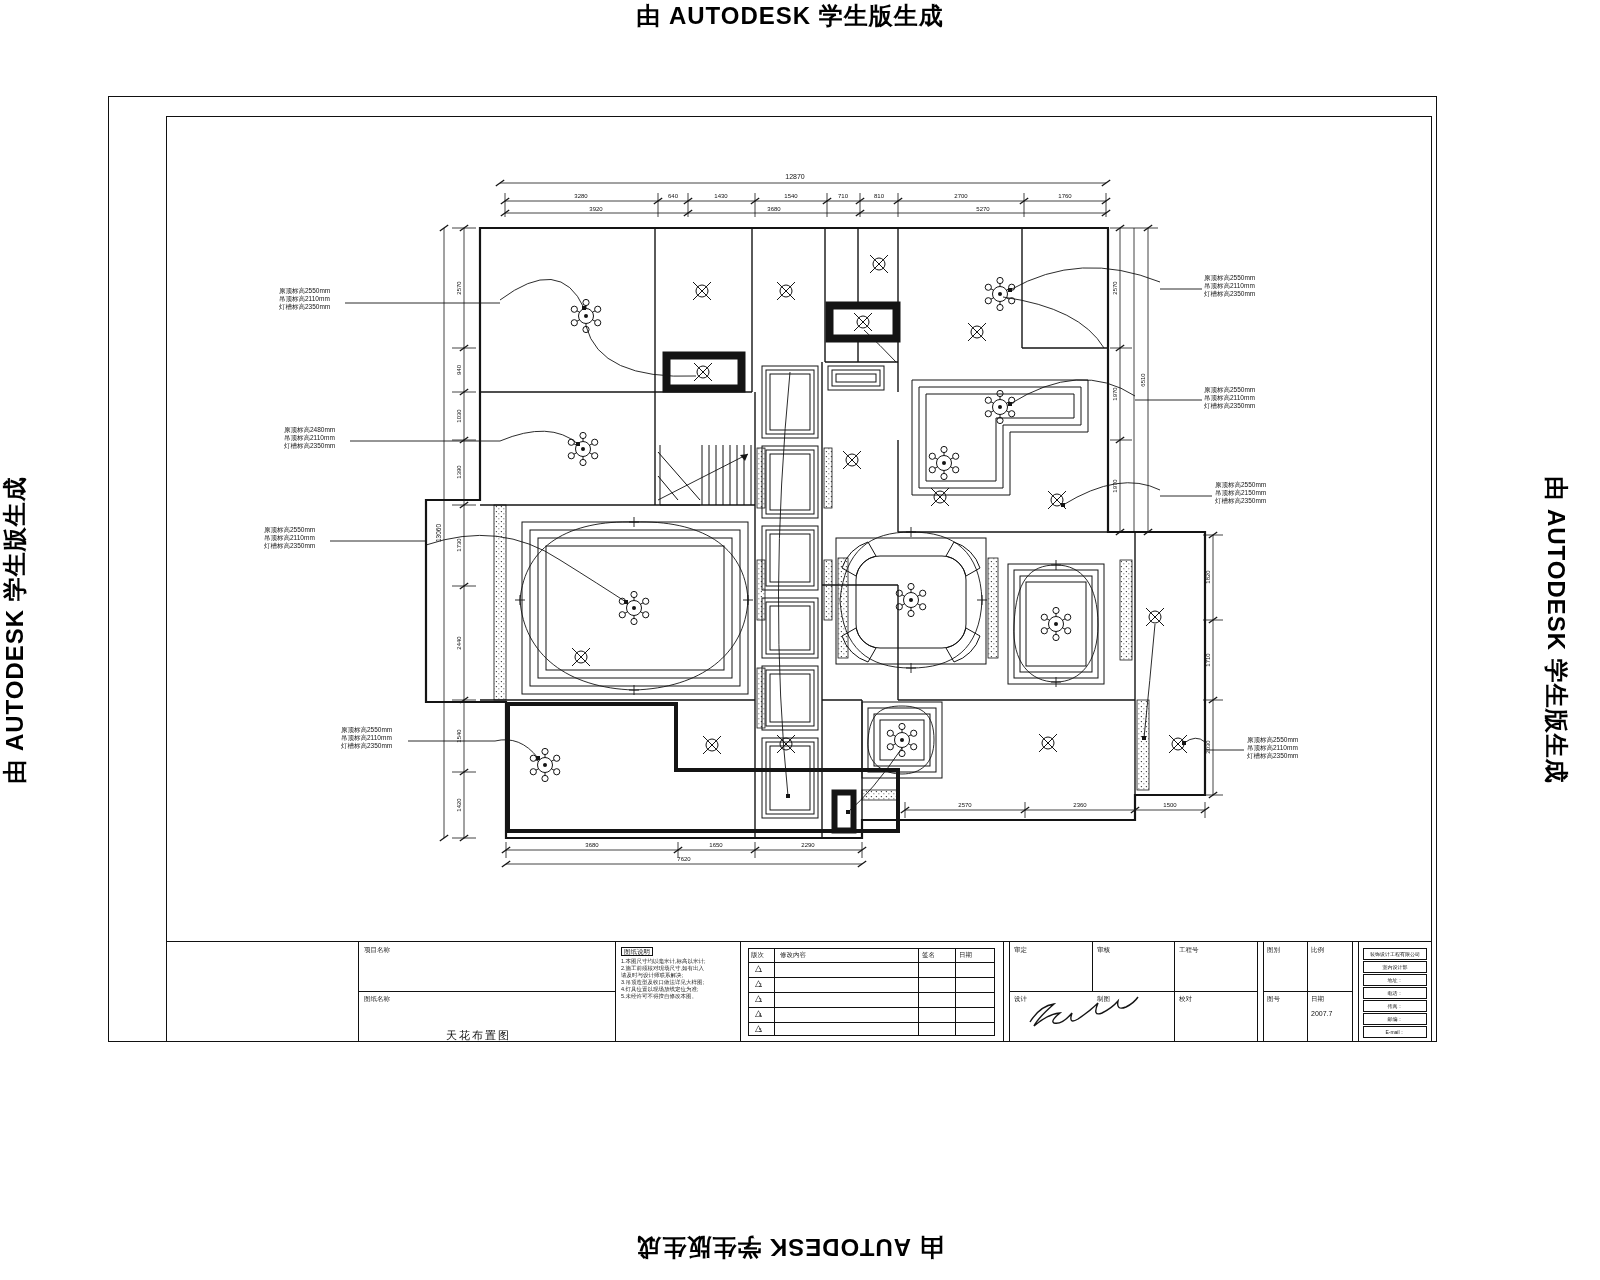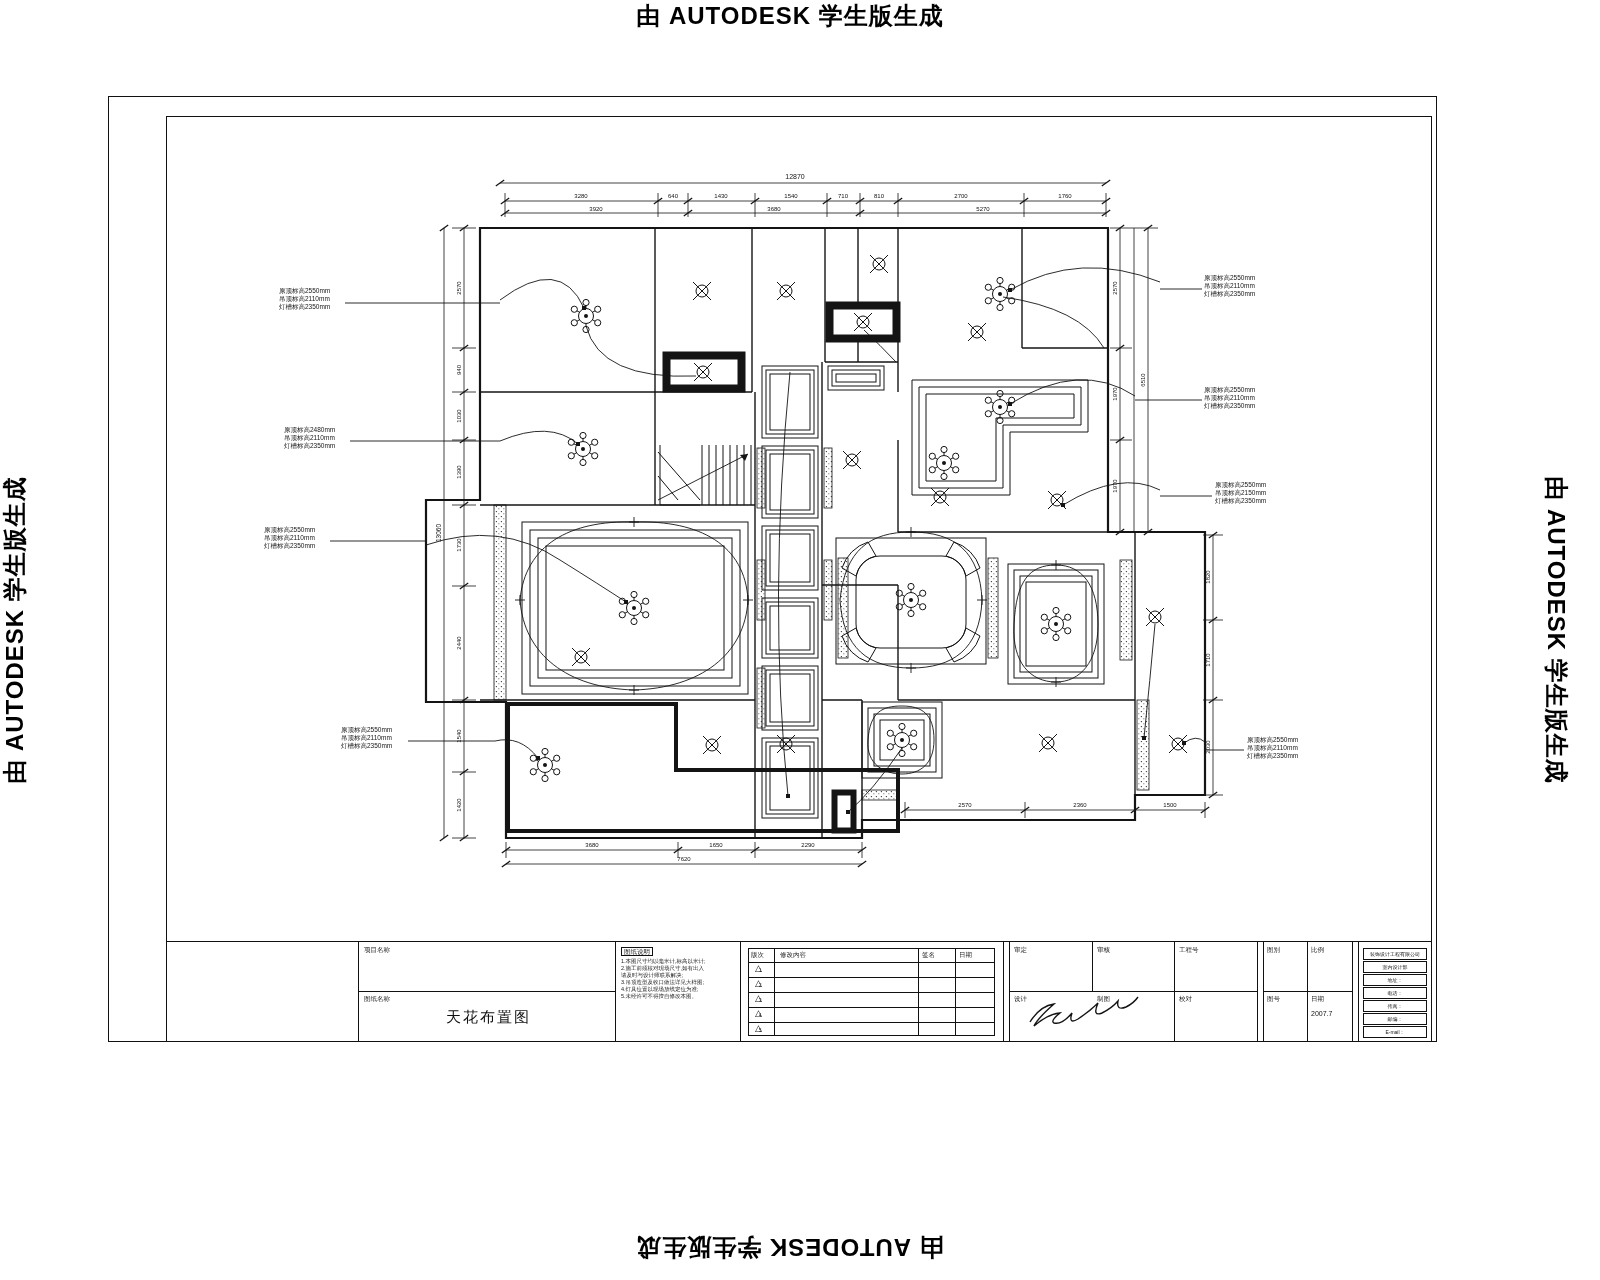--- a/index.html
+++ b/index.html
@@ -15,21 +15,21 @@
       border:1.6px solid #111;box-sizing:border-box;}
   .sheet-inner{position:absolute;left:166px;top:116px;width:1266px;height:926px;
       border:1.2px solid #111;box-sizing:border-box;}
   svg text{font-family:"Liberation Sans",sans-serif;}
   .ann{position:absolute;font-size:6.5px;line-height:8px;white-space:nowrap;color:#161616;}
   
   #tb{position:absolute;left:166px;top:941px;width:1266px;height:100px;
       border-top:1.5px solid #111;box-sizing:border-box;font-size:7px;}
   .vl{position:absolute;top:0;width:1px;height:100%;background:#111;}
   .cell-label{position:absolute;font-size:6.5px;color:#222;}
-  .tb-title{position:absolute;font-size:15px;letter-spacing:2px;color:#111;}
+  .tb-title{position:absolute;font-size:11px;letter-spacing:2px;color:#111;margin-top:20px;}
   .notes{position:absolute;font-size:5.5px;line-height:7px;color:#222;}
   .notes-hd{display:inline-block;border:1px solid #111;padding:0 2px;font-size:6.5px;margin-bottom:2px;}
   .rev-line{position:absolute;background:#111;}
   .tri{position:absolute;font-size:9px;line-height:9px;color:#111;}
   .tri-num{position:absolute;font-size:4.5px;color:#111;}
   .gbox{position:absolute;border:1px solid #111;font-size:5px;line-height:10px;
         text-align:center;overflow:hidden;white-space:nowrap;}
   .meta-val{position:absolute;font-size:7px;color:#111;}
 </style>
 </head>

